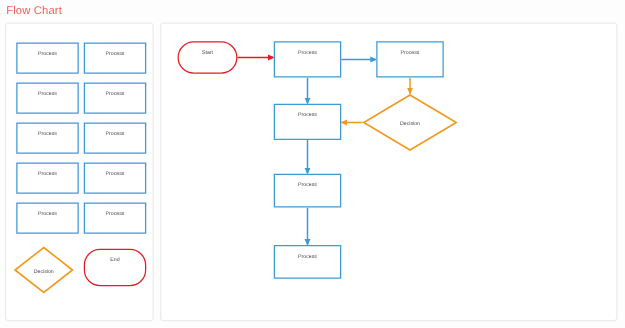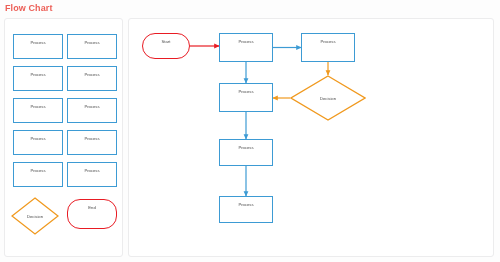--- a/index.html
+++ b/index.html
@@ -17,21 +17,21 @@
   }
   #app {
     position: absolute;
     inset: 0;
   }
   .page-title {
     position: absolute;
     left: 5px;
     top: 3px;
     font-size: 9px;
-    font-weight: bold;
+    font-weight: normal;
     color: #ec5f57;
     letter-spacing: 0.1px;
   }
   .panel {
     position: absolute;
     background: #ffffff;
     border: 1px solid #ececed;
     border-radius: 3px;
   }
   #palette-panel {

